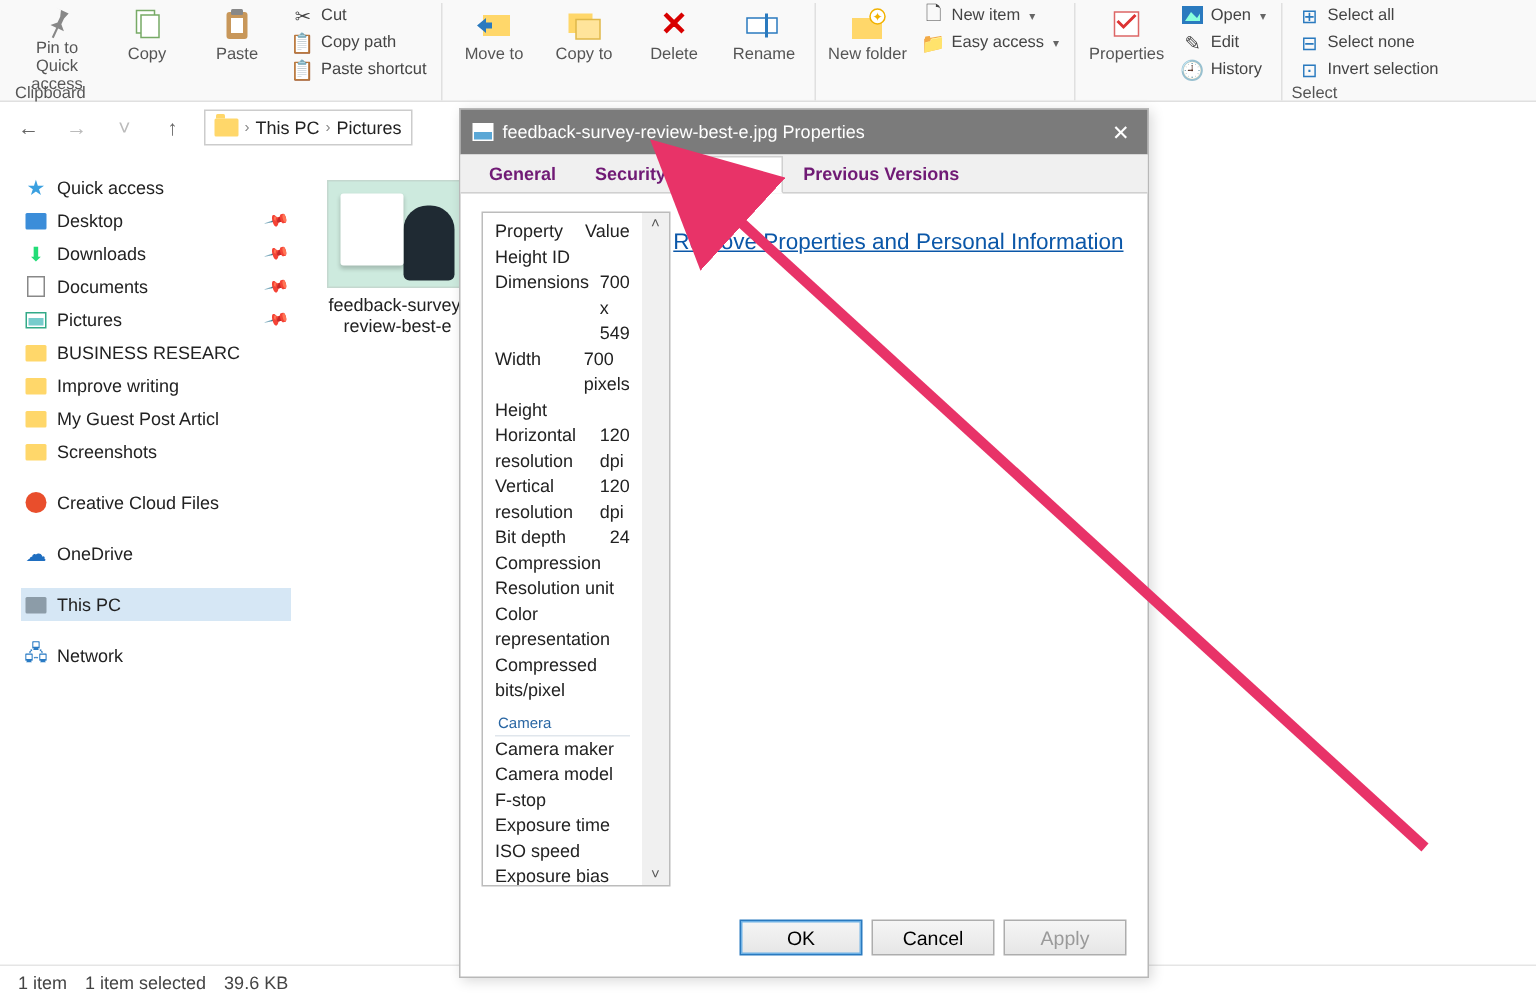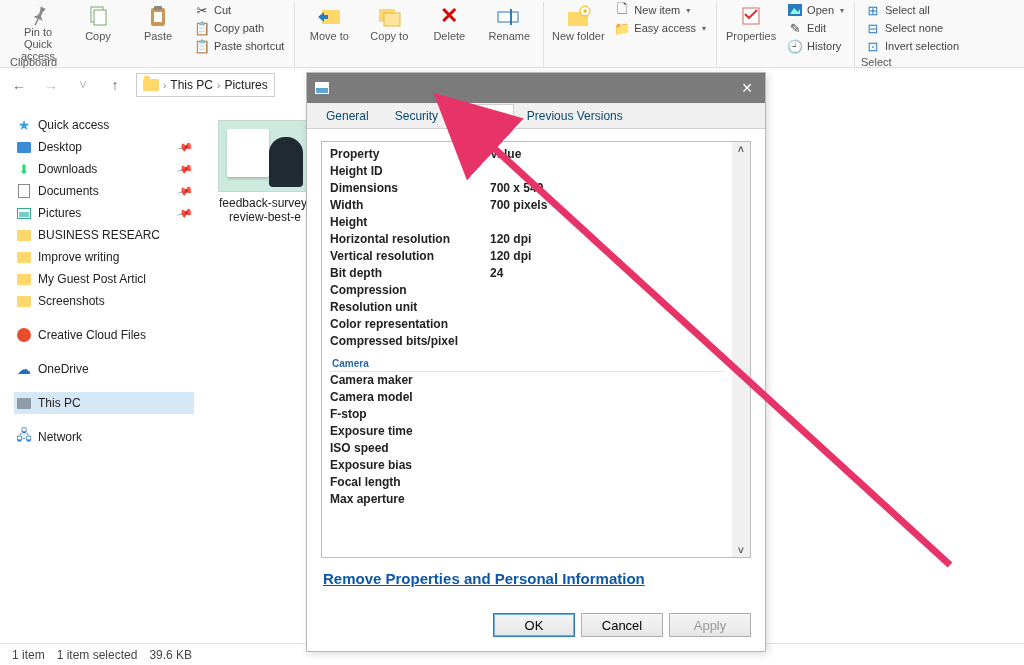--- a/index.html
+++ b/index.html
@@ -59,23 +59,23 @@
   
   .status { position: absolute; left: 0; right: 0; bottom: 0; height: 22px; display: flex; align-items: center; gap: 12px; padding: 0 12px; font-size: 12px; color: #444; border-top: 1px solid #e5e5e5; background: #fff; }
 
   
   .dialog { position: absolute; left: 306px; top: 72px; width: 460px; height: 580px; background: #fff; border: 1px solid #b8b8b8; box-shadow: 2px 2px 8px rgba(0,0,0,.15); display: flex; flex-direction: column; }
   .titlebar { height: 30px; background: #7b7b7b; color: #fff; display: flex; align-items: center; padding: 0 8px; font-size: 12px; }
   .titlebar .ic-img { width: 14px; height: 12px; background: #fff; margin-right: 6px; position: relative; }
   .titlebar .ic-img::after{content:"";position:absolute;bottom:1px;left:1px;right:1px;height:5px;background:#5aa7d6;}
   .titlebar .close { margin-left: auto; font-size: 14px; color: #fff; cursor: default; padding: 0 4px; }
   .tabs { display: flex; height: 26px; background: #f0f0f0; border-bottom: 1px solid #d0d0d0; font-size: 12px; padding-left: 6px; }
-  .tab { padding: 5px 12px 0; border: 1px solid transparent; cursor: default; color: #0c4a6e; }
+  .tab { padding: 5px 12px 0; border: 1px solid transparent; cursor: default; color: #701a75; font-weight: bold; }
   .tab.active { background: #fff; border-color: #d0d0d0; border-bottom-color: #fff; position: relative; top: 1px; }
-  .tab-body { flex: 1; padding: 12px 14px; display: flex; flex-direction: column; font-weight: bold; }
+  .tab-body { flex: 1; padding: 12px 14px; display: flex; flex-direction: row; }
   .detail-pane { flex: 1; border: 1px solid #bcbcbc; position: relative; overflow: hidden; }
   .detail-inner { position: absolute; inset: 0 18px 0 0; overflow: hidden; padding: 4px 8px; }
   .sbar { position: absolute; right: 0; top: 0; bottom: 0; width: 18px; background: #f0f0f0; display: flex; flex-direction: column; align-items: center; }
   .sarrow { width: 14px; height: 14px; display: flex; align-items: center; justify-content: center; font-size: 10px; color: #555; }
   .detail-row { display: flex; font-size: 12px; line-height: 17px; }
   .prop-k { width: 160px; }
   .prop-v { flex: 1; }
   .subhead { color: #2966a3; font-size: 10px; padding: 4px 2px 2px; border-bottom: 1px solid #e0e6ec; margin-top: 4px; }
   .link { color: #0b57a8; text-decoration: underline; font-size: 15px; padding: 12px 2px 4px; cursor: default; display: inline-block; }
   .dlg-btns { display: flex; justify-content: flex-end; gap: 6px; padding: 10px 14px 14px; }
@@ -370,20 +370,21 @@
 
 <div class="status">
   <span>1 item</span>
   <span>1 item selected</span>
   <span>39.6 KB</span>
 </div>
 
 <div class="dialog">
   <div class="titlebar">
     <span class="ic-img"></span>
+    <span>feedback-survey-review-best-e.jpg Properties</span>
     <span class="close">✕</span>
   </div>
   <div class="tabs">
     <div class="tab">General</div>
     <div class="tab">Security</div>
     <div class="tab active">Details</div>
     <div class="tab">Previous Versions</div>
   </div>
   <div class="tab-body">
     <div class="detail-pane">

